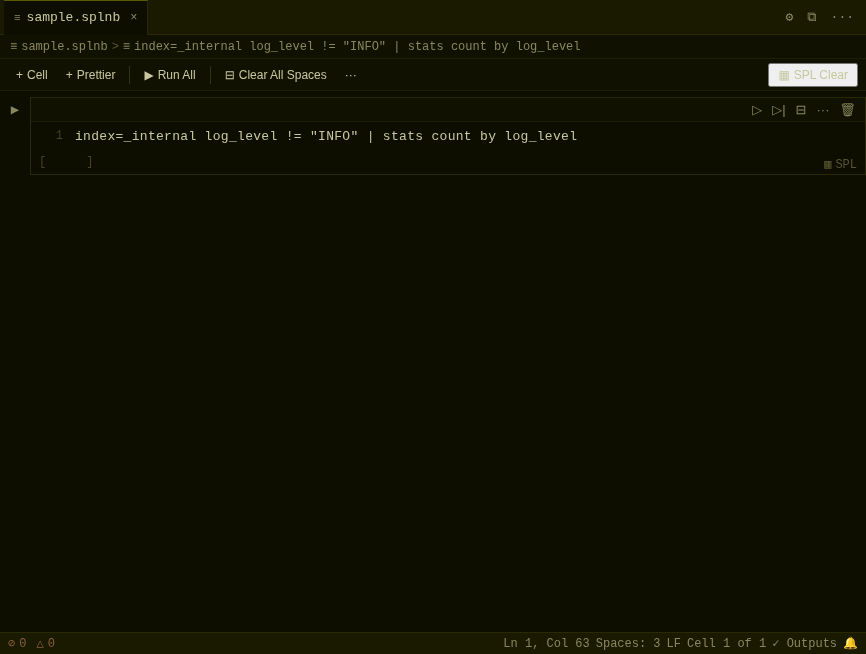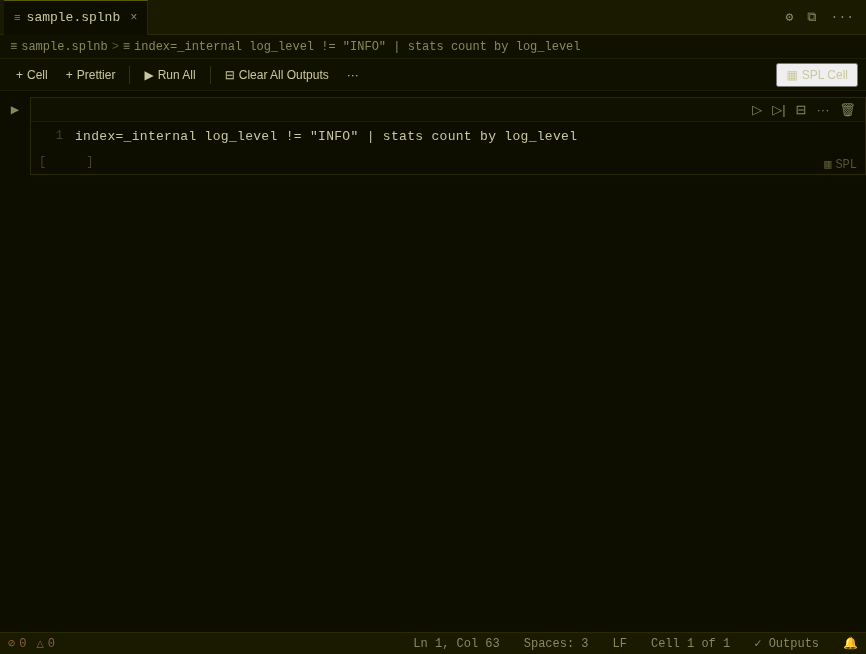--- a/index.html
+++ b/index.html
@@ -230,21 +230,21 @@
     }
     .status-left {
       display: flex;
       align-items: center;
       gap: 10px;
     }
     .status-right {
       margin-left: auto;
       display: flex;
       align-items: center;
-      gap: 24px;
+      gap: 6px;
     }
     .status-item {
       display: flex;
       align-items: center;
       gap: 4px;
     }
     .status-error { color: #886040; }
     .status-warn { color: #886040; }
   </style>
 </head>
@@ -286,30 +286,30 @@
     <span>Prettier</span>
   </button>
   <div class="toolbar-sep"></div>
   <button class="toolbar-btn">
     <span>▶</span>
     <span>Run All</span>
   </button>
   <div class="toolbar-sep"></div>
   <button class="toolbar-btn">
     <span>⊟</span>
-    <span>Clear All Outputs</span>
+    <span>Clear All Spaces</span>
   </button>
   <button class="toolbar-btn">
     <span>···</span>
   </button>
   <div class="toolbar-spacer"></div>
   <div class="toolbar-right">
     <button class="spl-note-btn">
       <span>▦</span>
-      <span>SPL Cell</span>
+      <span>SPL Clear</span>
     </button>
   </div>
 </div>
 
 <div class="cell-container">
   <div class="cell-wrapper">
     <div class="cell-run-btn">
       <span>▶</span>
     </div>
     <div class="cell-inner">

